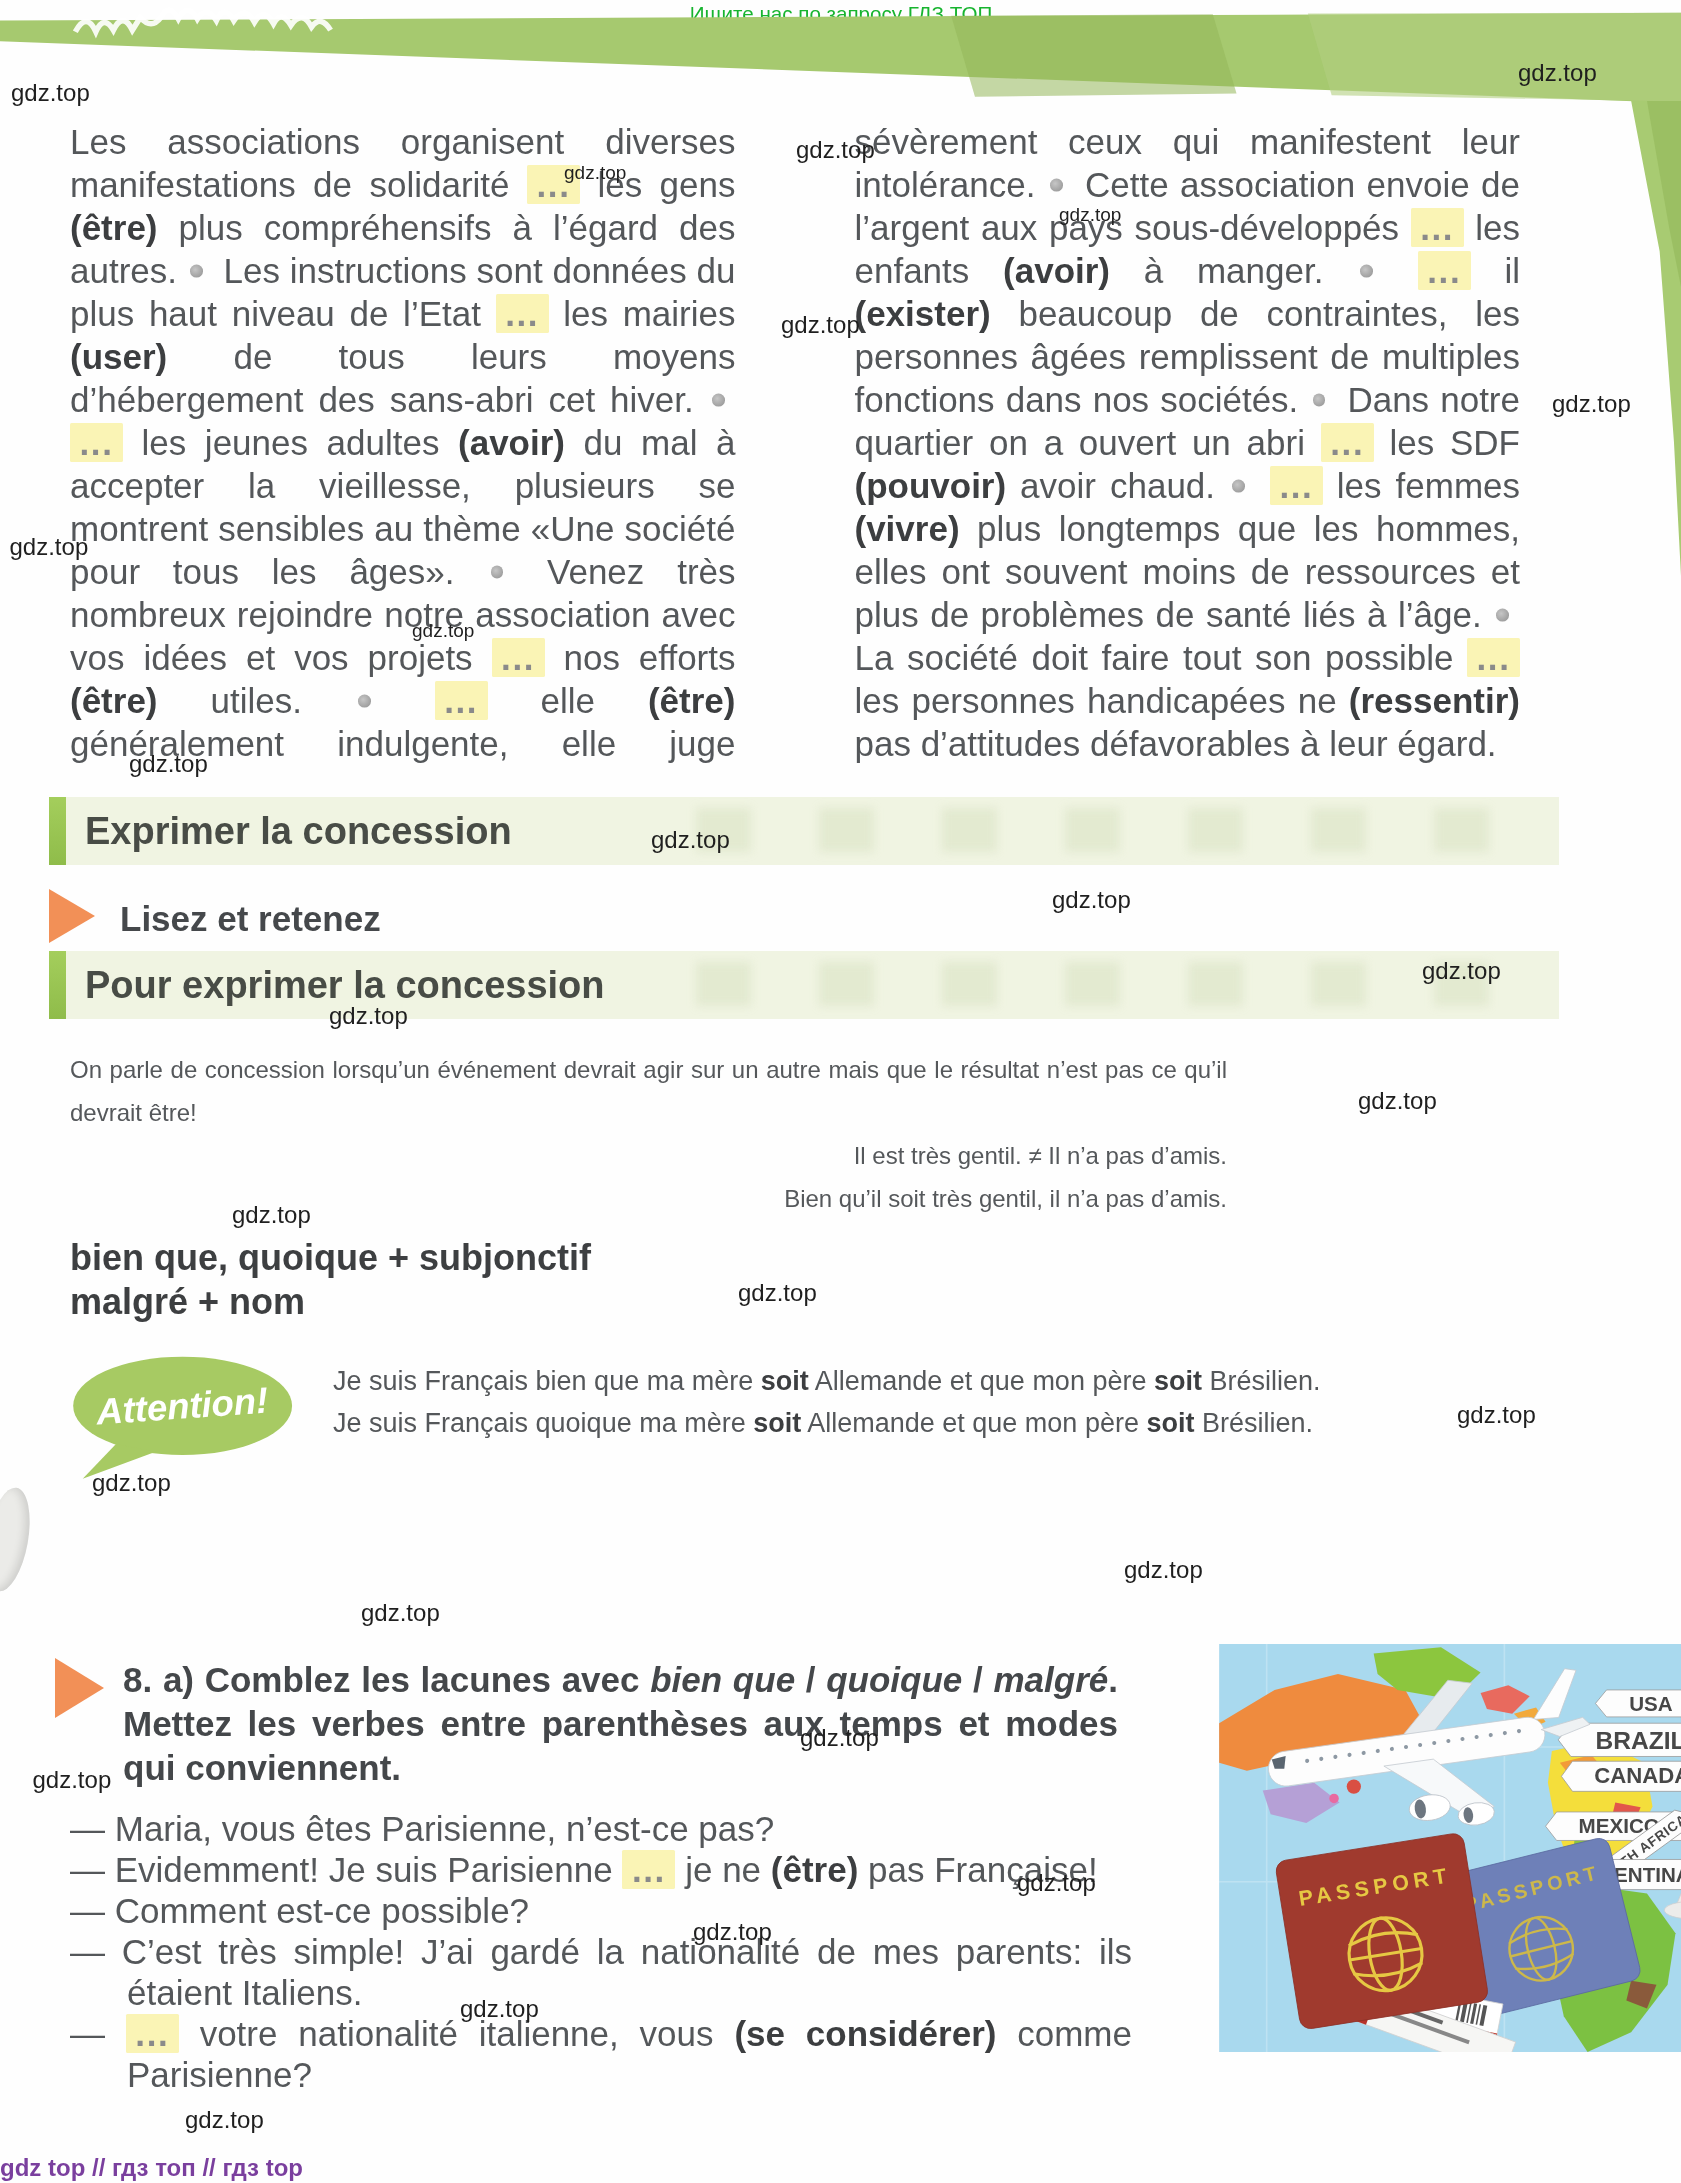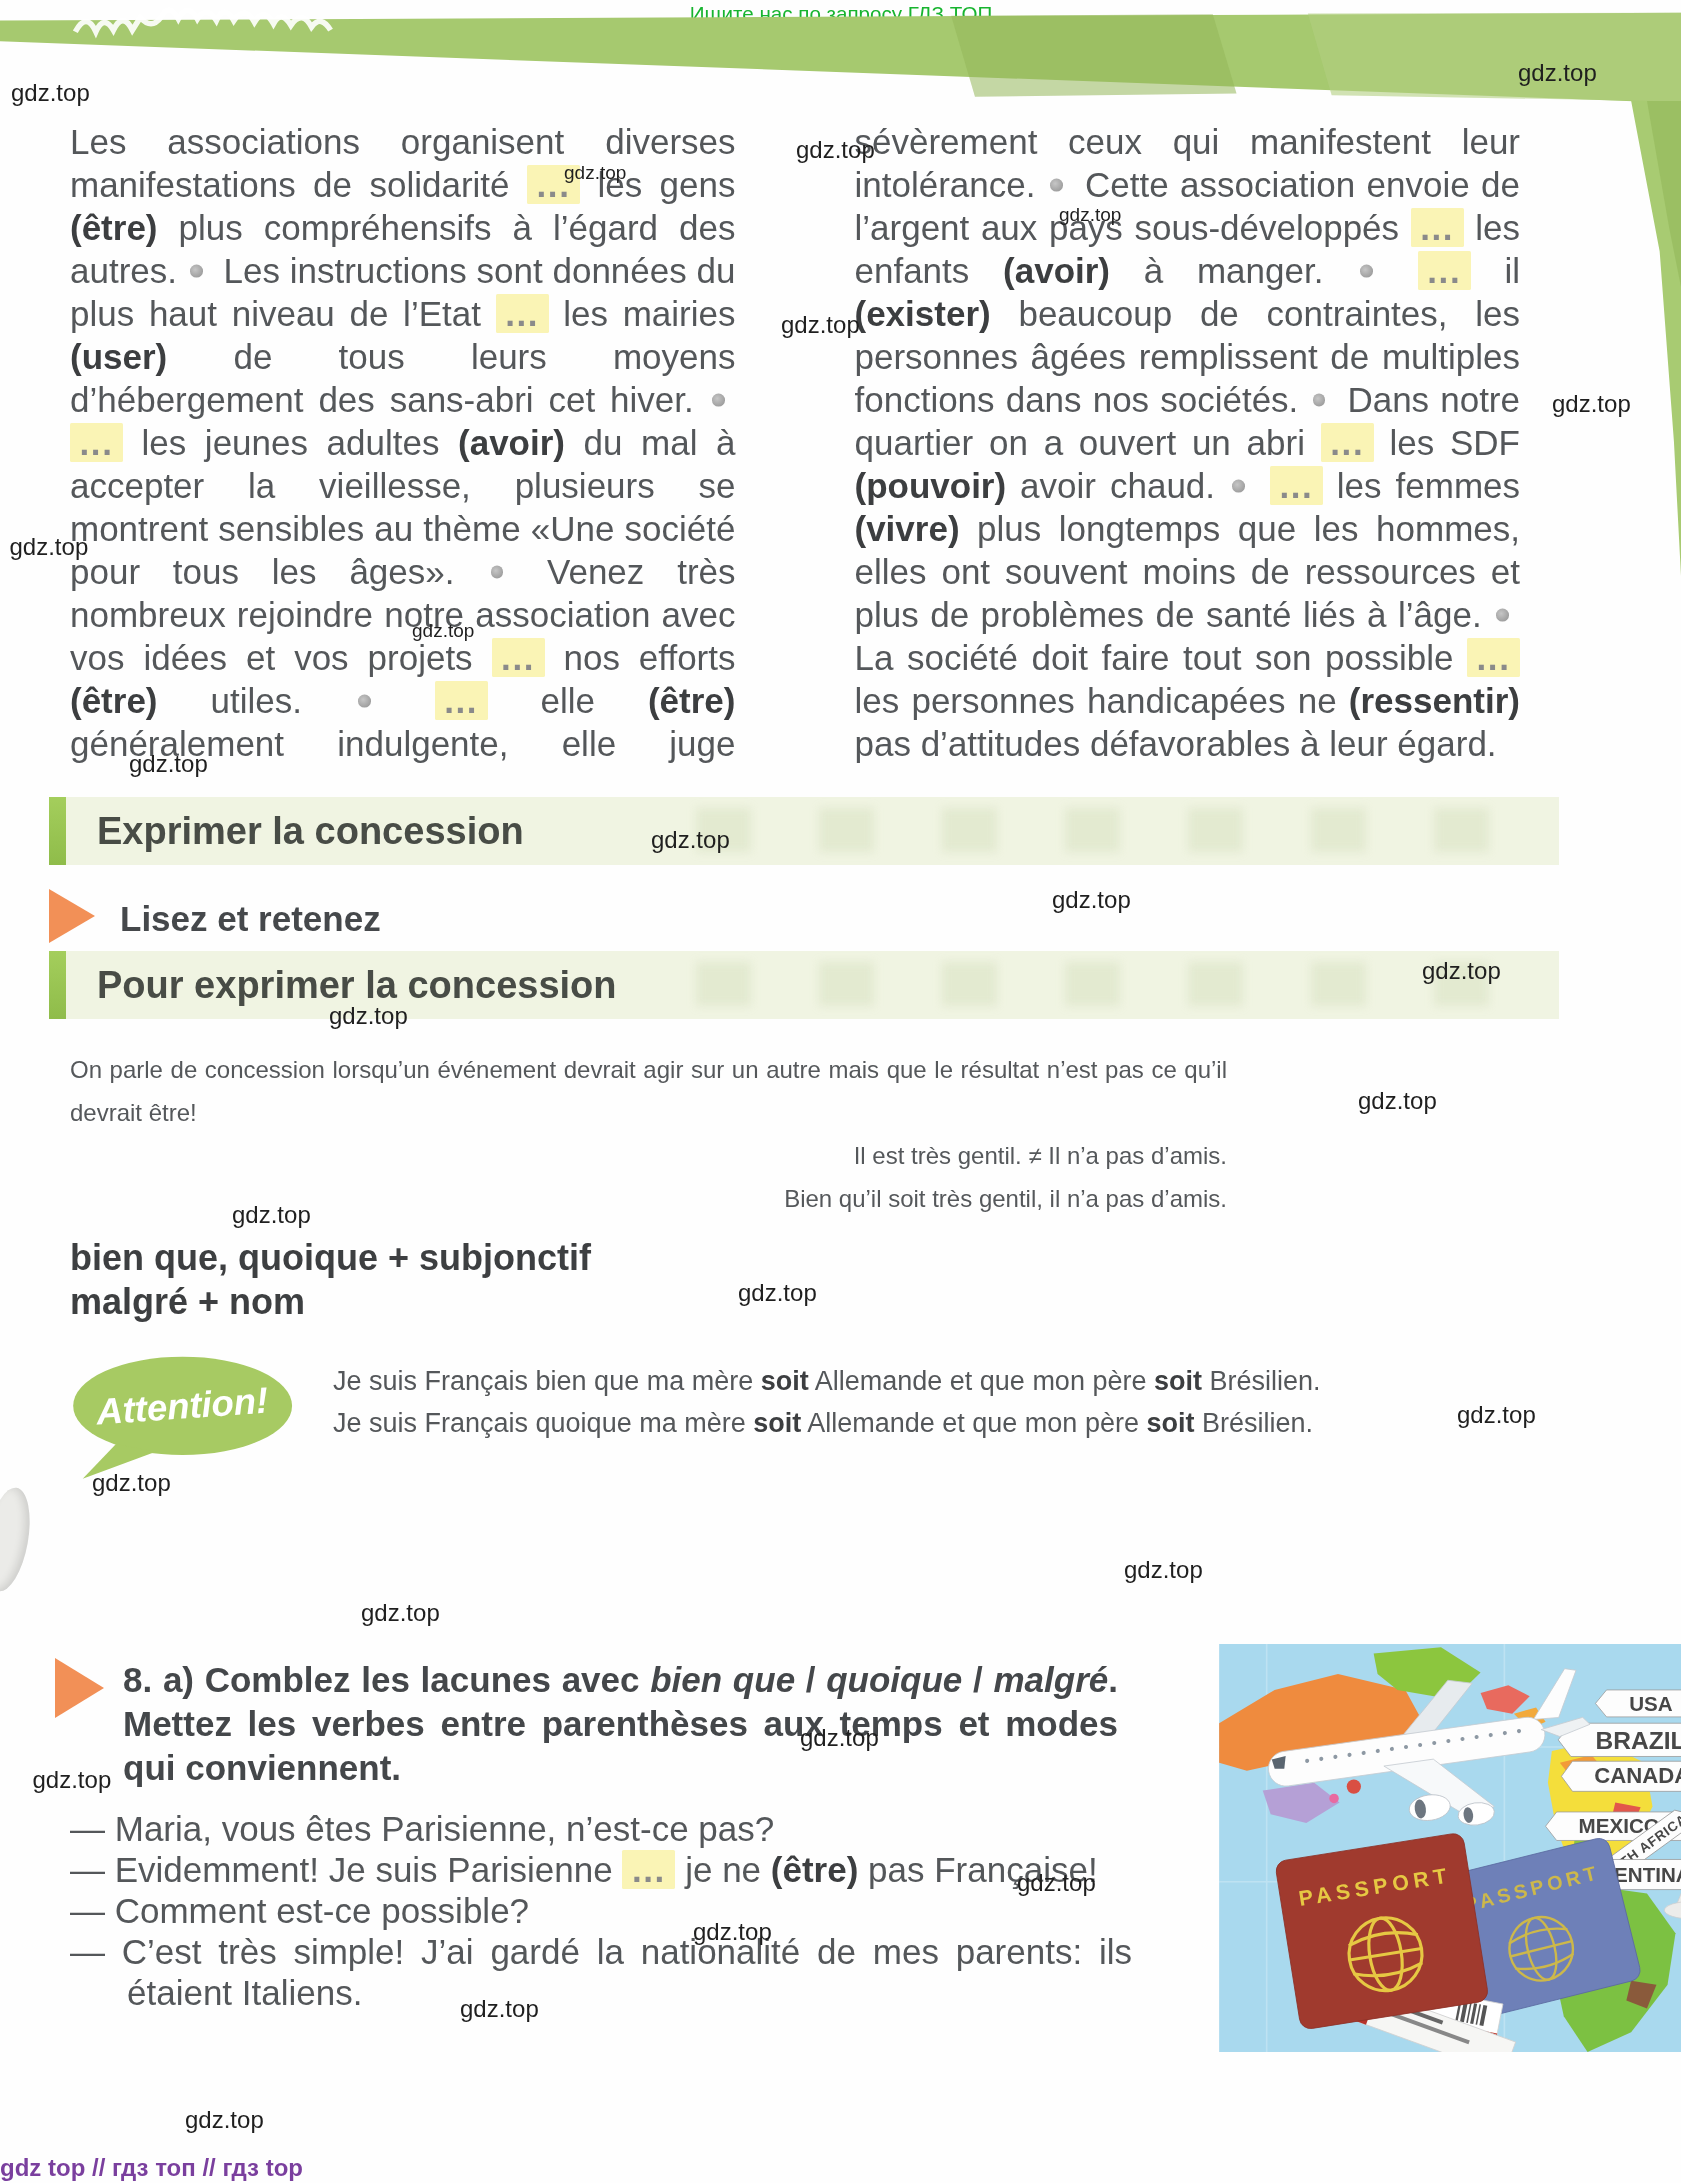--- a/index.html
+++ b/index.html
@@ -18,21 +18,21 @@
   .bullet{display:inline-block;width:12.7px;height:12.7px;border-radius:50%;
         background:radial-gradient(circle at 40% 38%,#c6c6c6,#8f8f8f);
         margin:0 11px 0 3.2px;vertical-align:middle;transform:translateY(-2.4px);}
   
   .band{position:absolute;left:49px;width:1510px;height:68px;background:#f0f4e2;overflow:hidden;}
   .band::before{content:'';position:absolute;left:0;top:0;width:17.4px;height:100%;
         background:linear-gradient(180deg,#a4ce5c,#8fbc4a);}
   .band::after{content:'';position:absolute;right:48px;top:11px;width:54%;height:64%;
         background:repeating-linear-gradient(90deg,rgba(176,196,140,.20) 0 55px,rgba(176,196,140,0) 55px 123px);
         filter:blur(4.8px);}
-  .band-title{position:absolute;left:48px;top:0;line-height:68px;font-size:38px;font-weight:bold;color:#484c46;}
+  .band-title{position:absolute;left:36px;top:0;line-height:68px;font-size:38px;font-weight:bold;color:#484c46;}
   .band1{top:797px;}
   .band2{top:951px;}
   .arrow{position:absolute;width:0;height:0;border-top:27px solid transparent;
         border-bottom:27px solid transparent;border-left:46px solid #f29057;}
   .arrow-lisez{left:49px;top:889px;}
   .arrow-ex{left:55px;top:1658px;border-top-width:30px;border-bottom-width:30px;border-left-width:49px;}
   .lisez{position:absolute;left:120px;top:899px;font-size:35px;font-weight:bold;color:#45484b;}
   
   .grammar{position:absolute;left:70px;top:1048px;width:1157px;font-size:24px;line-height:43px;color:#55585b;}
   .grammar p{margin:0;text-align:right;}
@@ -114,20 +114,21 @@
     </div>
 
   <div class="arrow arrow-ex"></div>
   <div class="exercise">8. a) Comblez les lacunes avec <i>bien que</i> / <i>quoique</i> / <i>malgré</i>. Mettez les verbes entre parenthèses aux temps et modes qui conviennent.</div>
 
   <div class="dialogue">
       <p class="dline">— Maria, vous êtes Parisienne, n’est-ce pas?</p>
       <p class="dline">— Evidemment! Je suis Parisienne <span class="hl">...</span> je ne <b>(être)</b> pas Française!</p>
       <p class="dline">— Comment est-ce possible?</p>
       <p class="dline">— C’est très simple! J’ai gardé la nationalité de mes parents: ils étaient Italiens.</p>
+      <p class="dline">— <span class="hl">...</span> votre nationalité italienne, vous <b>(se considérer)</b> comme Parisienne?</p>
     </div>
 
   <div class="photo">
     <svg viewBox="0 0 632 515" width="501" height="408">
       <rect width="632" height="515" fill="#a9d9ee"></rect>
       <g stroke="#ffffff" stroke-width="2" opacity="0.25">
         <path d="M0,130 H632"></path>
           <path d="M0,300 H632"></path>
           <path d="M60,0 V515"></path>
           <path d="M360,0 V515"></path>

